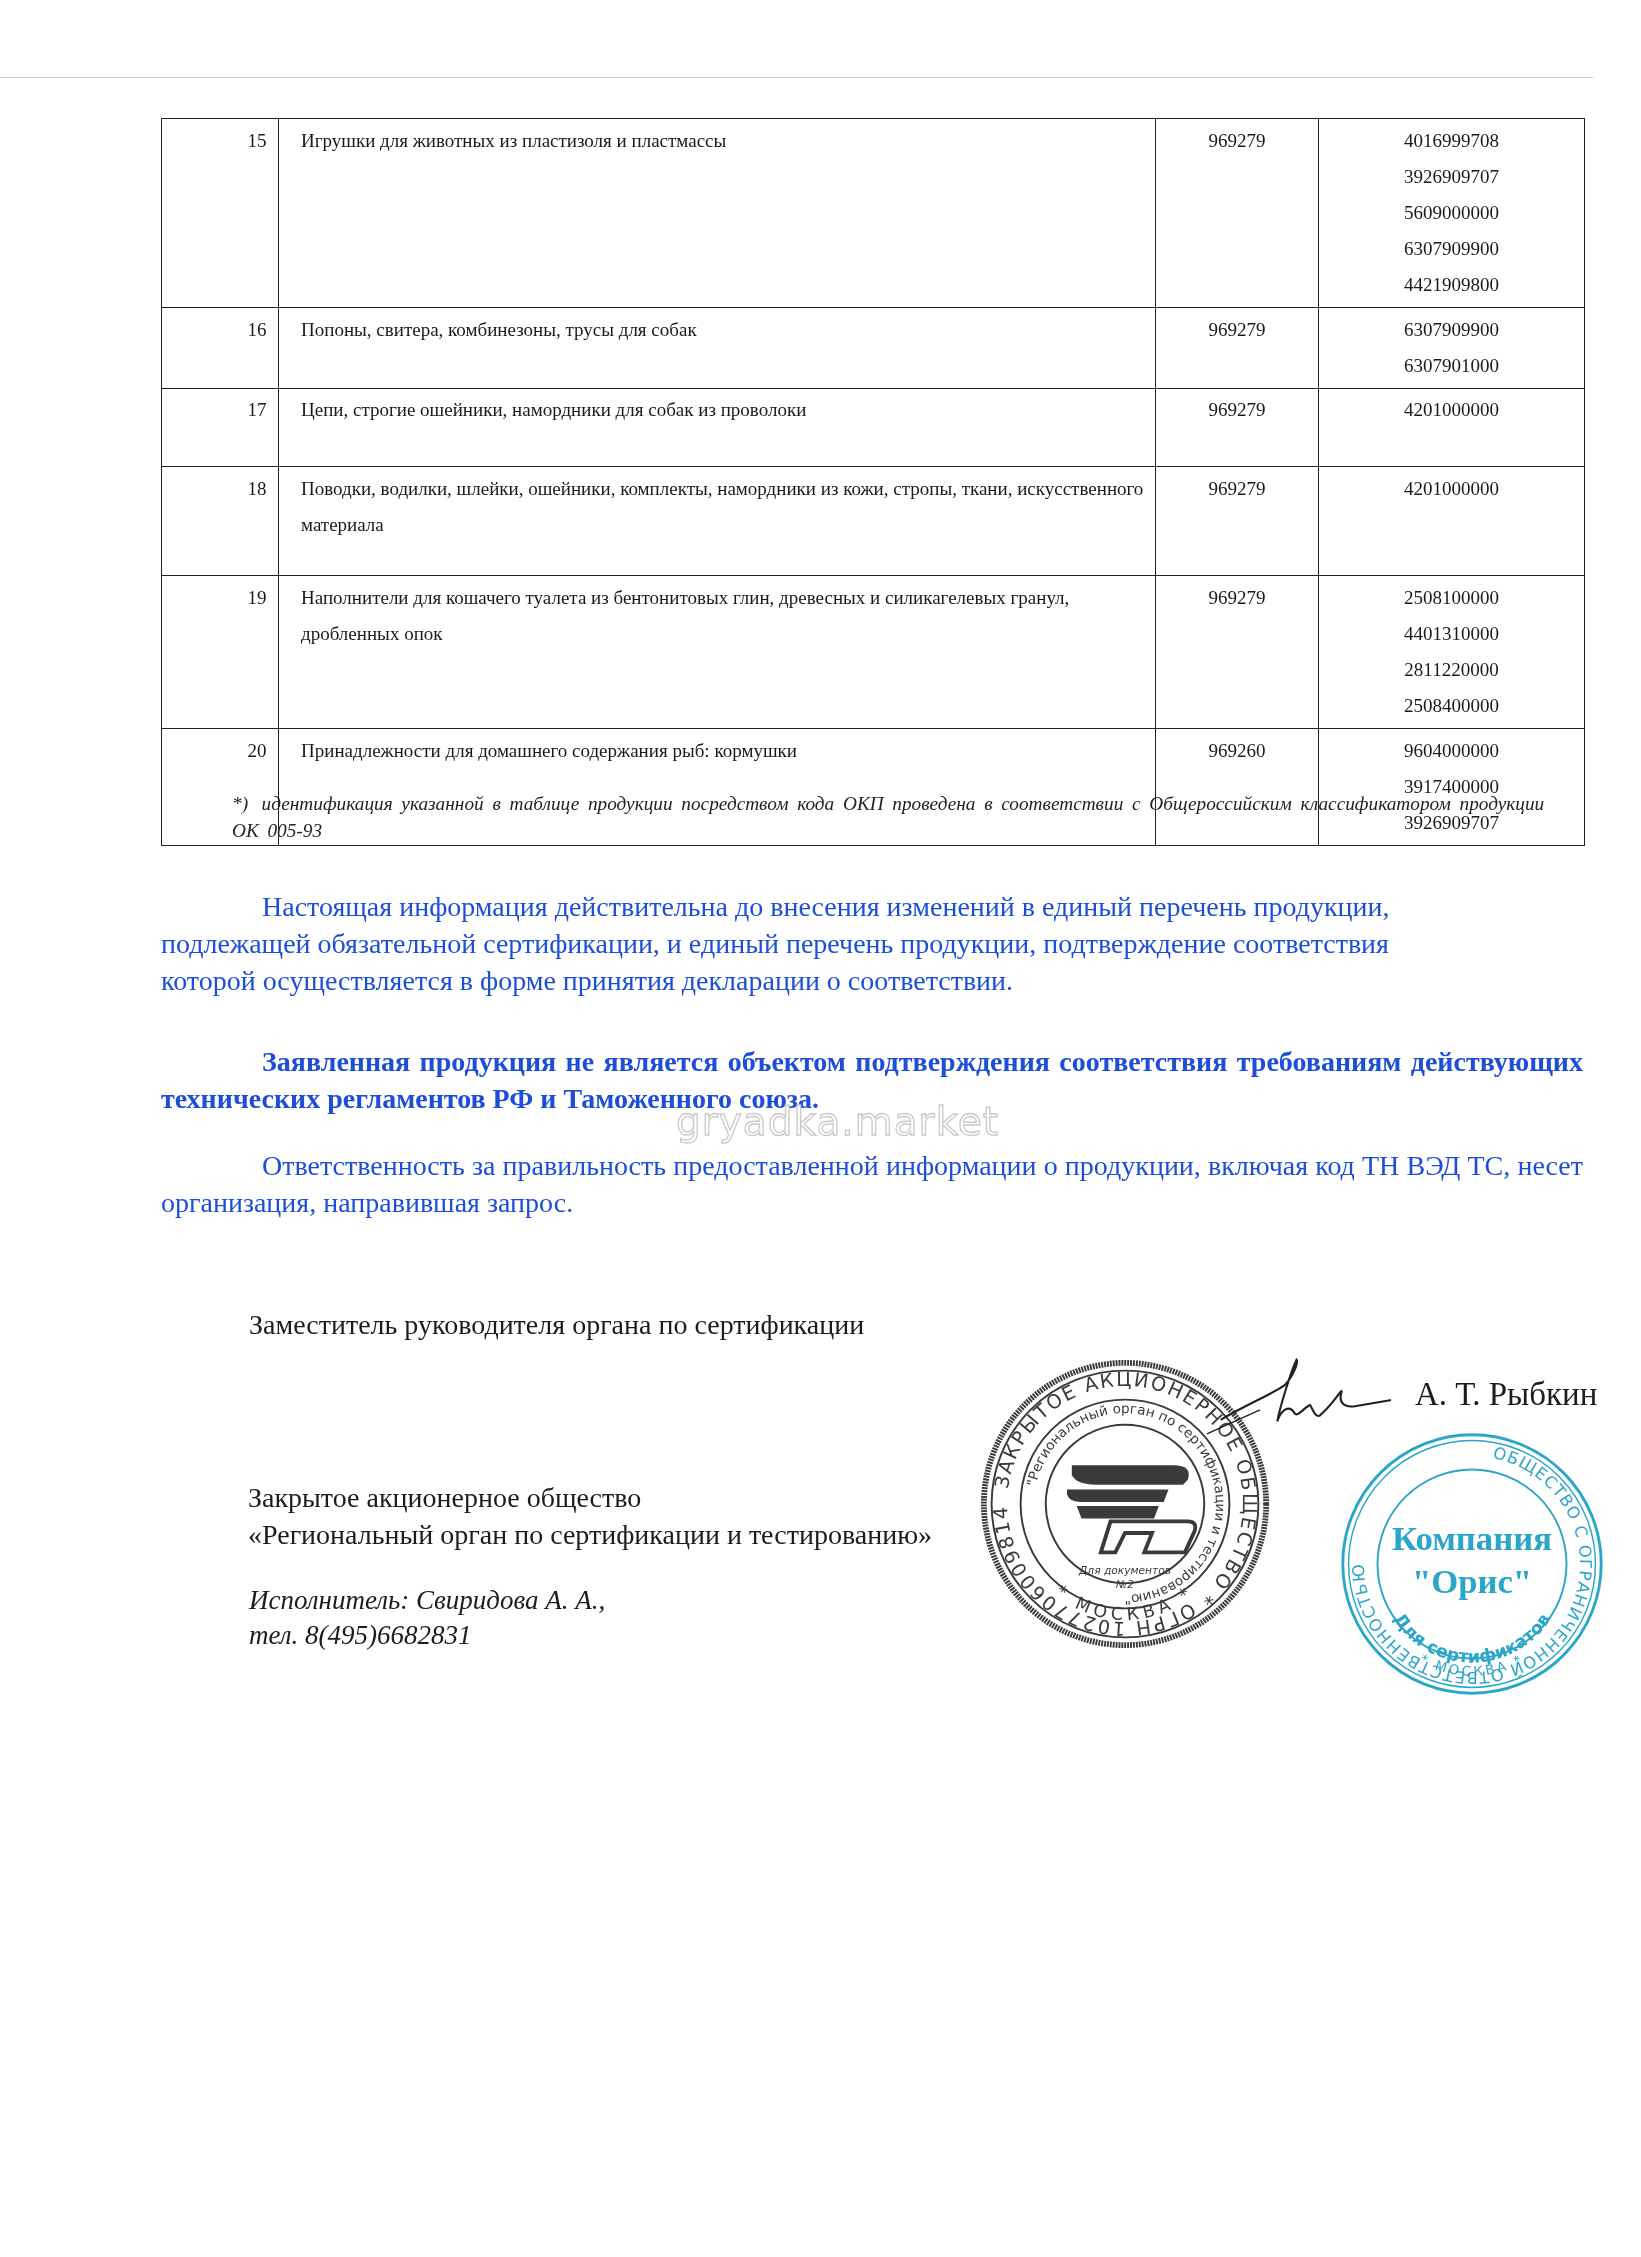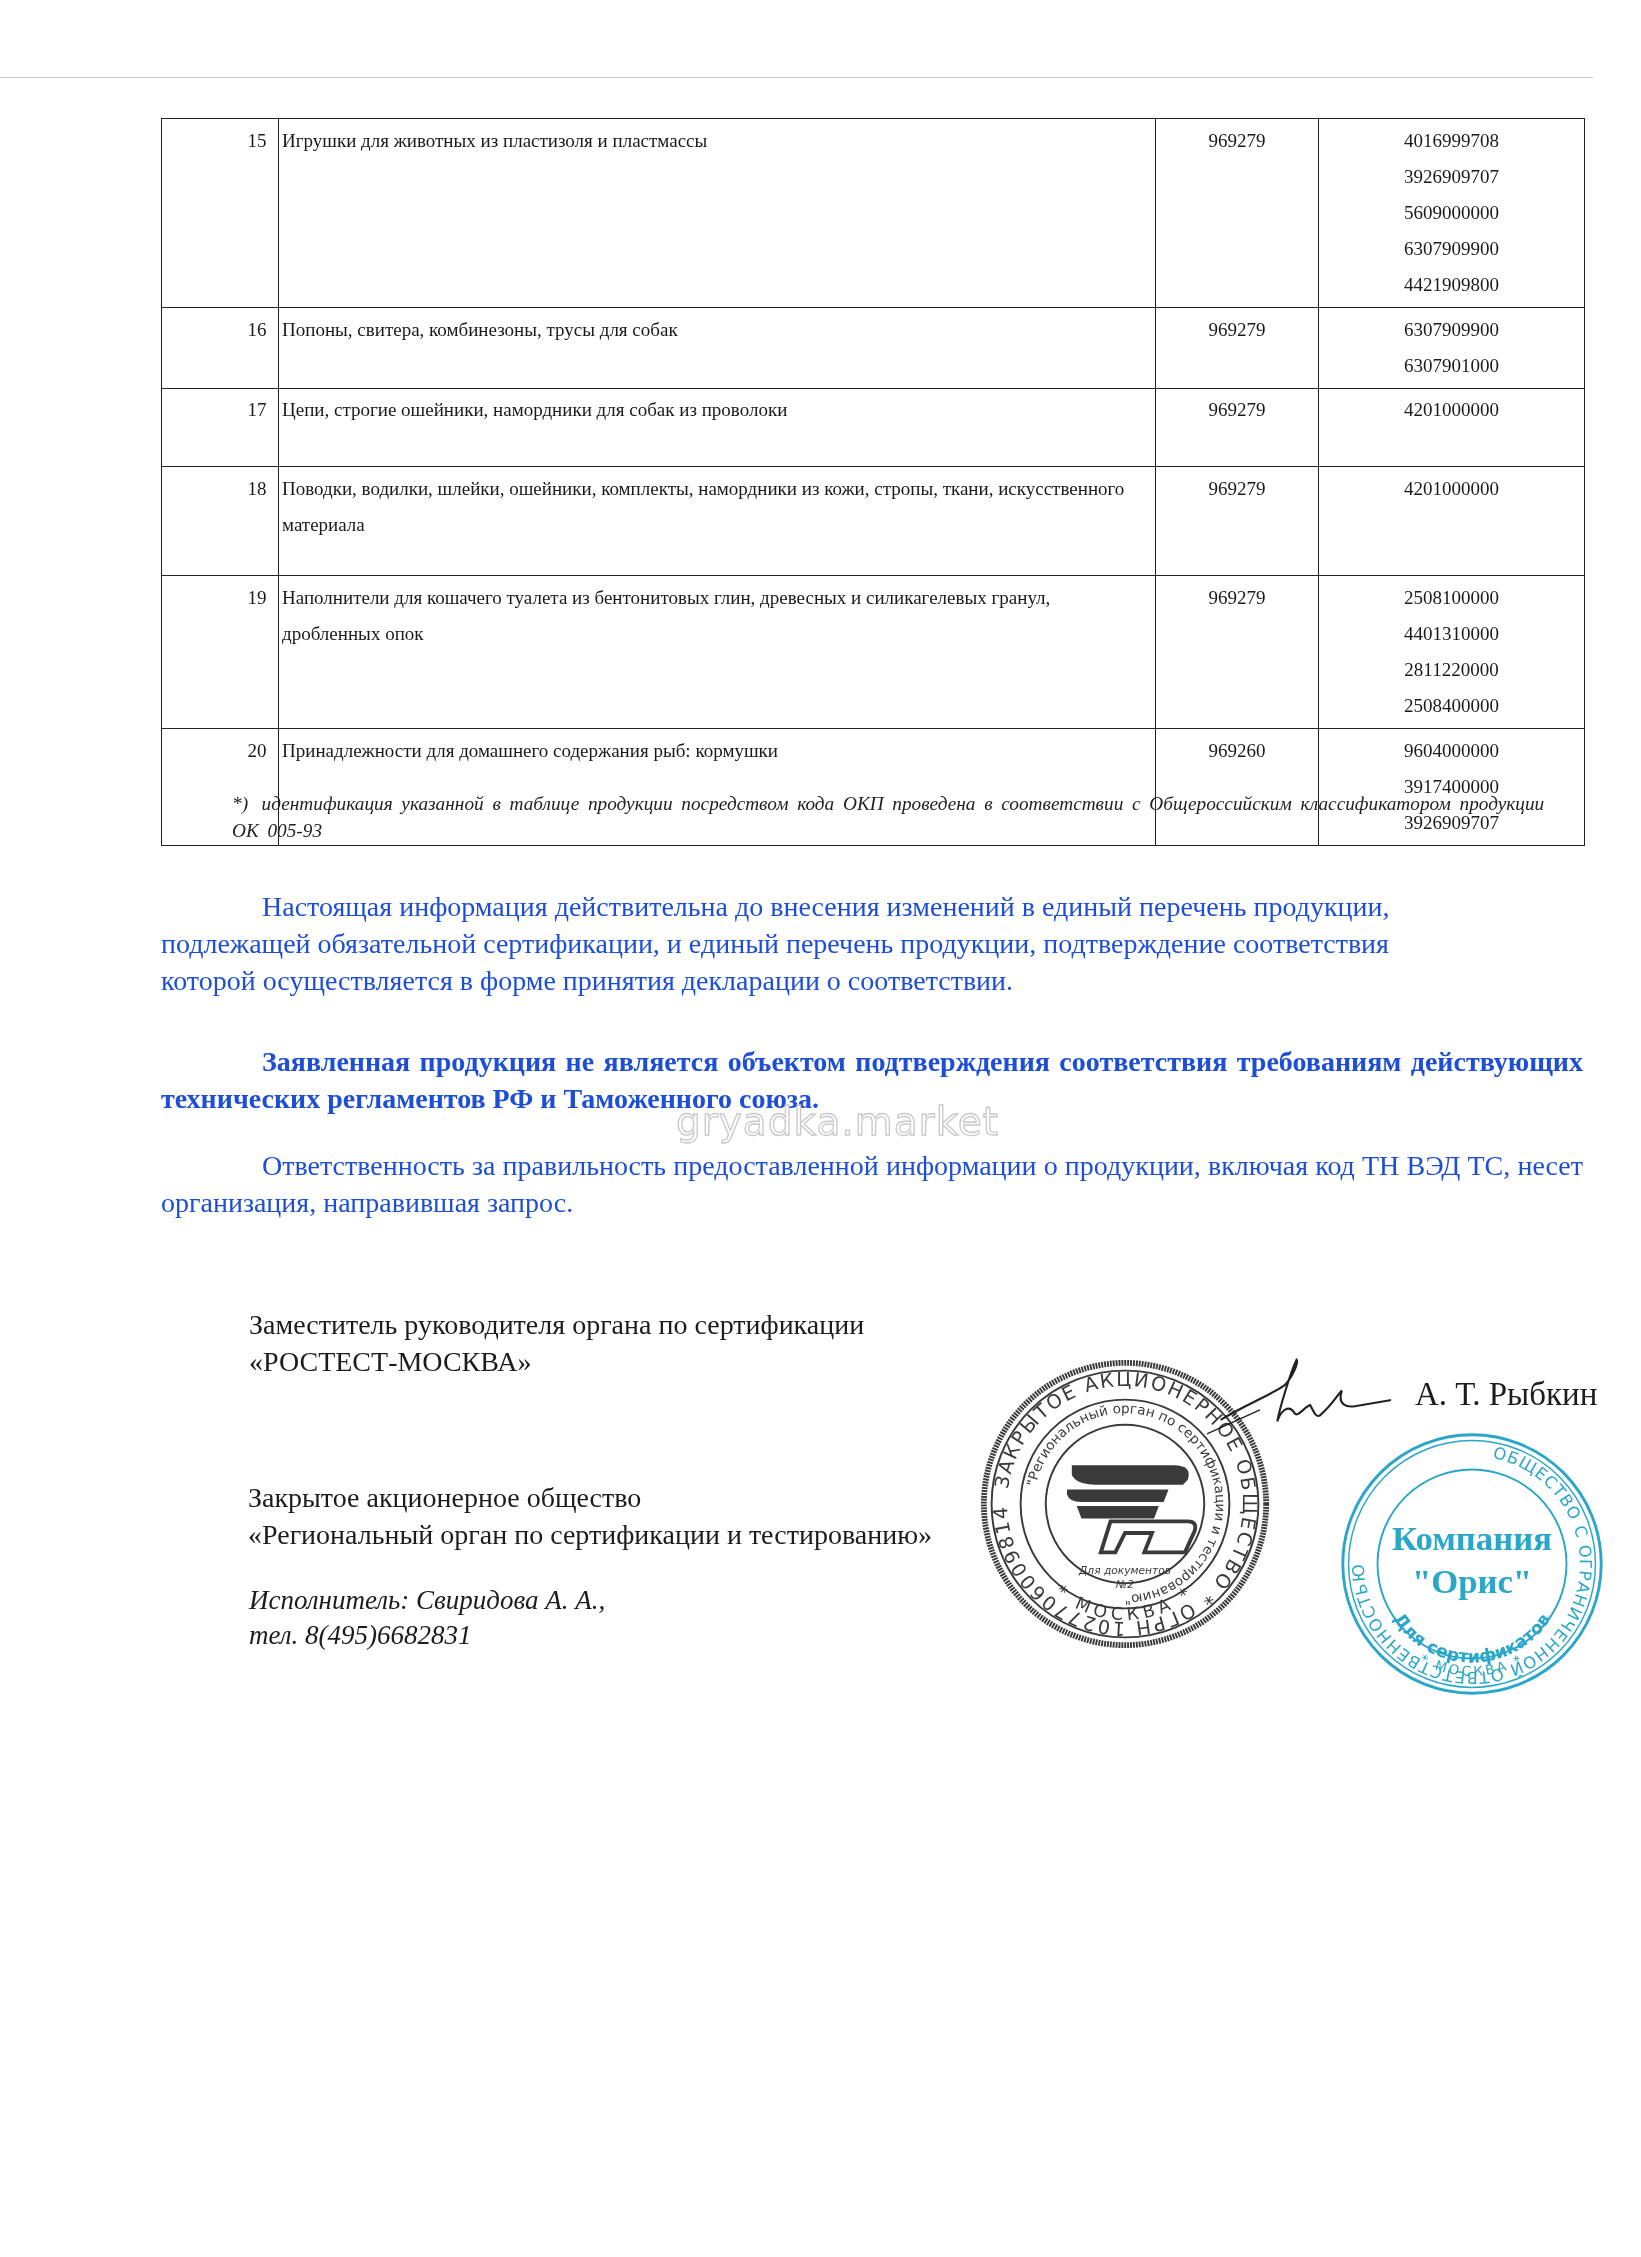--- a/index.html
+++ b/index.html
@@ -15,21 +15,21 @@
     position: absolute; left: 161px; top: 118px; width: 1422px;
     border-collapse: collapse; table-layout: fixed;
     font-size: 19px; line-height: 36px;
   }
   .products-table td { border: 1.9px solid #222; vertical-align: top; padding: 3.9px 9.7px 3.9px 9.7px; }
   .products-table col.c-num { width: 117px; }
   .products-table col.c-name { width: 877px; }
   .products-table col.c-okp { width: 163px; }
   .products-table col.c-tnved { width: 266px; }
   td.num { text-align: right; padding-right: 11.6px; }
-  td.name { padding-left: 3px; }
+  td.name { padding-left: 22px; }
   td.okp { text-align: center; }
   td.tnved { text-align: center; }
   .code-line { display: block; }
 
   .r15 td { height: 167px; }
   .r16 td { height: 55px; }
   .r17 td { height: 70px; }
   .r18 td { height: 100px; }
   .r19 td { height: 139px; }
   .r20 td { height: 92px; }
@@ -146,21 +146,20 @@
 </div>
 
 <div class="para p1"><span class="indent"></span><span>Настоящая информация действительна до внесения изменений в единый перечень продукции, подлежащей обязательной сертификации, и единый перечень продукции, подтверждение соответствия которой осуществляется в форме принятия декларации о соответствии.</span></div>
 <div class="para p2"><span class="indent"></span><span>Заявленная продукция не является объектом подтверждения соответствия требованиям действующих технических регламентов РФ и Таможенного союза.</span></div>
 <div class="para p3"><span class="indent"></span><span>Ответственность за правильность предоставленной информации о продукции, включая код ТН ВЭД ТС, несет организация, направившая запрос.</span></div>
 
 <div class="watermark">gryadka.market</div>
 
 <div class="sig-block sig-title">
   <div>Заместитель руководителя органа по сертификации</div>
-  <div>«РОСТЕСТ-МОСКВА»</div>
 </div>
 <div class="sig-block sig-org">
   <div>Закрытое акционерное общество</div>
   <div>«Региональный орган по сертификации и тестированию»</div>
 </div>
 <div class="sig-block sig-executor">
   <div>Исполнитель: Свиридова А. А.,</div>
   <div>тел. 8(495)6682831</div>
 </div>
 <div class="sig-name">А. Т. Рыбкин</div>

